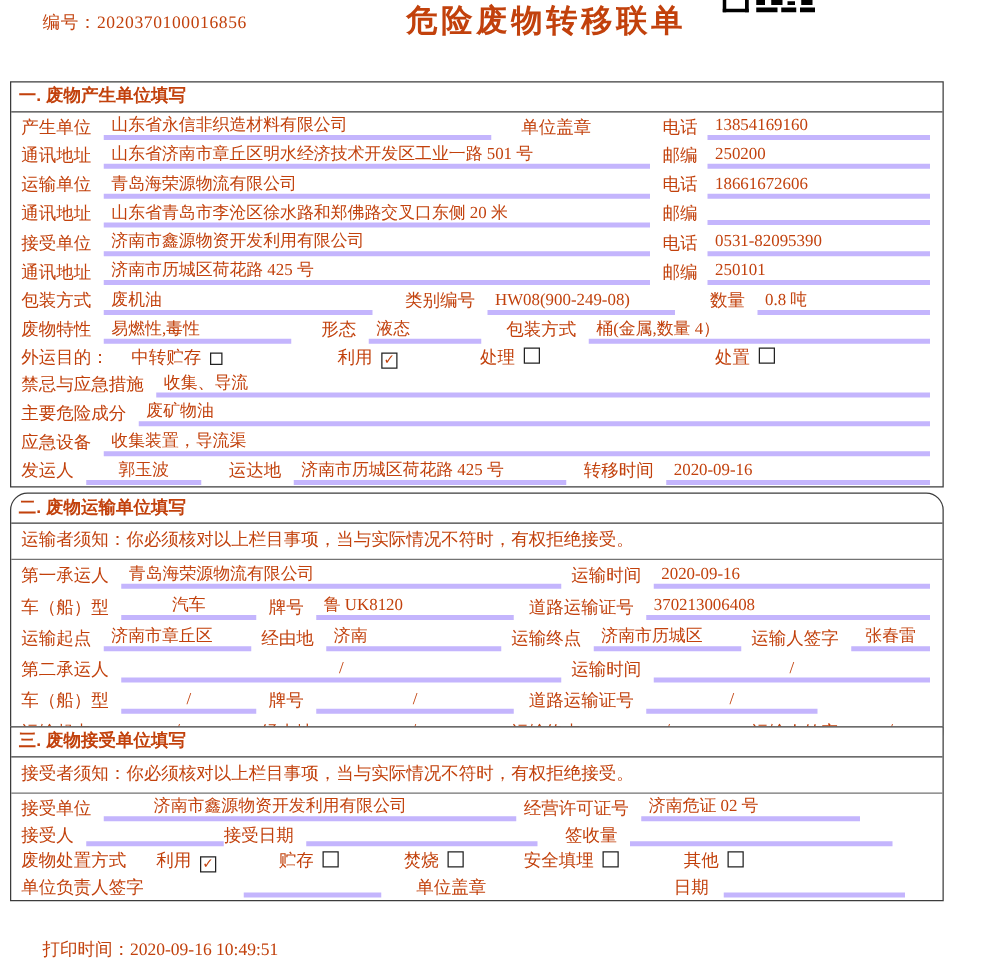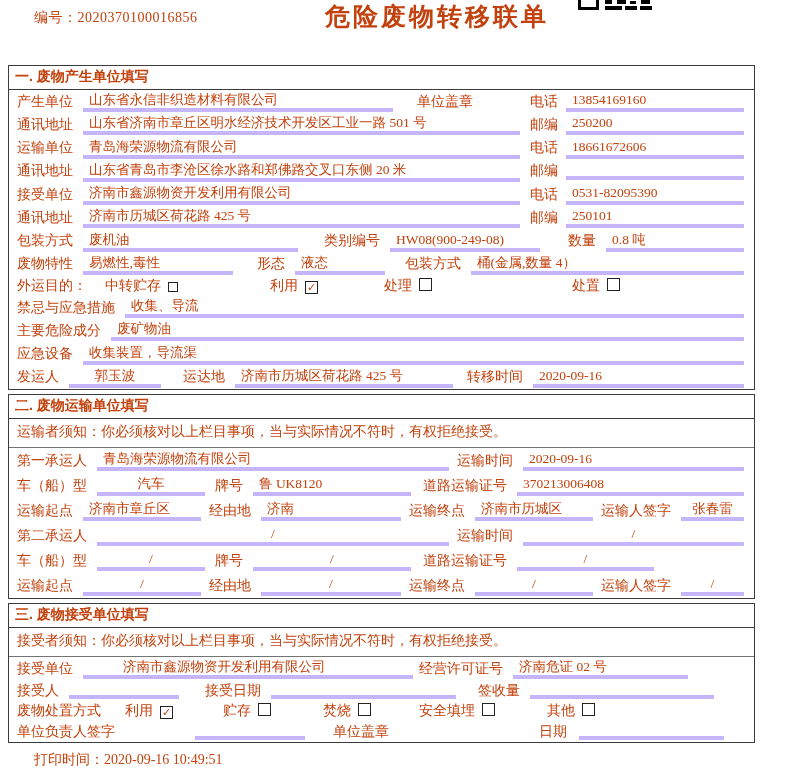--- a/index.html
+++ b/index.html
@@ -5,22 +5,22 @@
   html,body{margin:0;padding:0;background:#fff;}
   .page{position:relative;width:796px;height:768px;background:#fff;overflow:hidden;
         font-family:"Liberation Serif","DejaVu Serif",serif;color:#c2410c;}
   .hdr-serial{position:absolute;top:9px;left:34px;font-size:14px;letter-spacing:.5px;}
   .hdr-title{position:absolute;top:0px;left:325px;font-size:25px;font-weight:700;letter-spacing:3px;
              font-family:"Liberation Sans","DejaVu Sans",sans-serif;}
   .qr{position:absolute;top:0;left:578px;width:74px;height:10px;}
   .box{position:absolute;left:8px;width:747px;border:1px solid #3c3c3c;background:#fff;
        display:flex;flex-direction:column;box-sizing:border-box;}
   #box1{top:65px;height:325px;}
-  #box2{top:394px;height:205px;}
-  #box3{top:603px;height:140px;}
+  #box2{top:394px;height:205px;border-radius:14px;}
+  #box3{top:581px;height:140px;}
   .sec-title{flex:0 0 auto;font-family:"Liberation Sans","DejaVu Sans",sans-serif;
              font-weight:700;font-size:14px;padding:2px 6px 3px;border-bottom:1px solid #3c3c3c;}
   .notice{flex:0 0 auto;font-size:14px;padding:4px 8px 6px;border-bottom:1px solid #737373;}
   .row{flex:1 1 auto;display:flex;align-items:center;padding:0 10px 0 8px;font-size:14px;min-height:0;}
   .lbl{white-space:nowrap;margin-right:10px;flex:0 0 auto;}
   .plain{white-space:nowrap;flex:0 0 auto;}
   .f{border-bottom:4px solid #c4b5fd;min-height:17px;line-height:17px;padding:0 4px 0 6px;
      white-space:nowrap;font-size:13.5px;box-sizing:border-box;flex:0 0 auto;overflow:hidden;}
   .f.grow{flex:1 1 auto;}
   .f.c{text-align:center;padding:0;}
@@ -229,21 +229,21 @@
     <div class="row">
       <span class="lbl">接受单位</span>
       <span class="f" style="width:330px;padding-left:40px">济南市鑫源物资开发利用有限公司</span>
       <span class="lbl" style="margin-left:6px">经营许可证号</span>
       <span class="f grow" style="margin-right:56px">济南危证 02 号</span>
     </div>
 
     <div class="row">
       <span class="lbl">接受人</span>
       <span class="f" style="width:110px"></span>
-      <span class="lbl" style="margin-left:26px">接受日期</span>
+      <span class="lbl" style="">接受日期</span>
       <span class="f" style="width:185px"></span>
       <span class="lbl" style="margin-left:22px">签收量</span>
       <span class="f grow" style="margin-right:30px"></span>
     </div>
 
     <div class="row">
       <span class="lbl">废物处置方式</span>
       <span class="opt" style="margin-left:14px"><span>利用</span><span class="cb">✓</span></span>
       <span class="opt" style="margin-left:50px"><span>贮存</span><span class="cb"></span></span>
       <span class="opt" style="margin-left:52px"><span>焚烧</span><span class="cb"></span></span>

